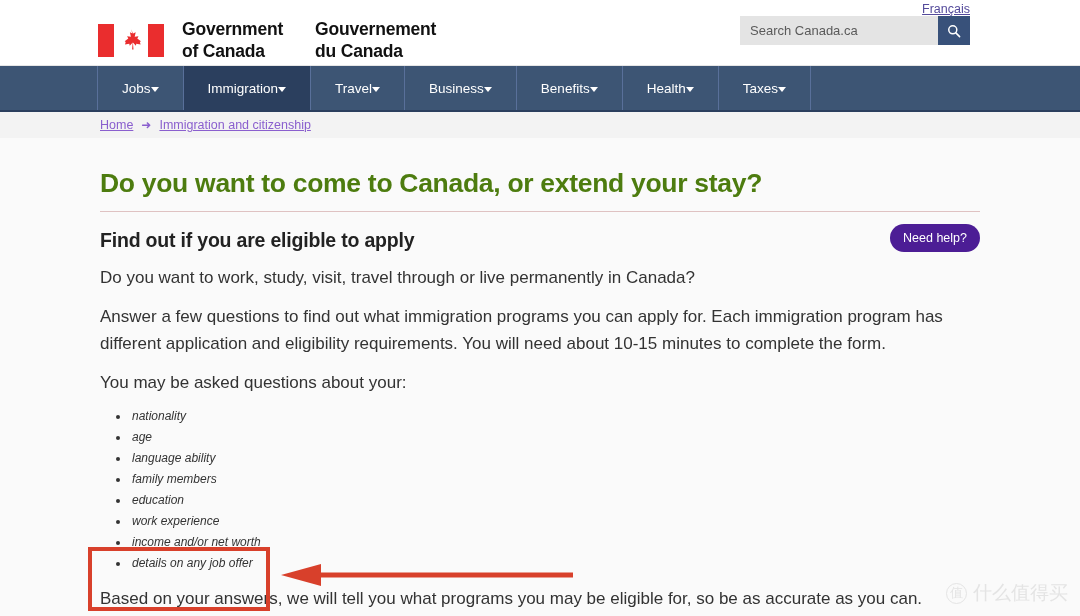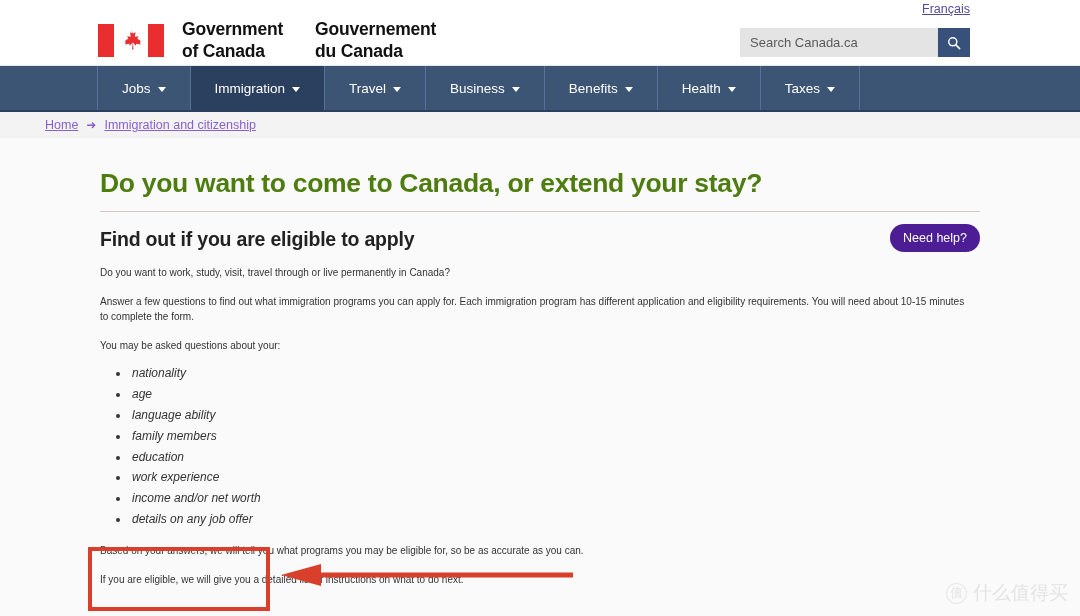--- a/index.html
+++ b/index.html
@@ -46,21 +46,21 @@
     top: 2px;
     font-size: 12.5px;
     color: #544a9b;
     text-decoration: underline;
     cursor: pointer;
   }
 
   .search-wrap {
     position: absolute;
     right: 110px;
-    top: 28px;
+    top: 16px;
     display: flex;
     height: 36px;
   }
   .search-input {
     width: 198px;
     height: 29px;
     border: none;
     background: #e4e4e4;
     padding: 0 10px;
     font-size: 13px;
@@ -85,21 +85,20 @@
     background: #3d5574;
     display: flex;
     align-items: stretch;
     border-bottom: 2px solid #2b3f5e;
   }
   .nav-spacer { width: 98px; border-right: 1px solid #59709a; }
   .nav-item {
     display: flex;
     align-items: center;
     justify-content: center;
-    gap: 7px;
     padding: 0 24px;
     color: #fff;
     font-size: 13.5px;
     border-right: 1px solid #59709a;
     cursor: pointer;
     white-space: nowrap;
   }
   .nav-item.active { background: #2b3f5e; }
   .nav-tail { flex: 1; border-right: none; }
   .caret {
@@ -111,21 +110,21 @@
     position: relative;
     top: 1px;
   }
 
   
   .crumb-band {
     height: 26px;
     background: #f3f3f3;
     display: flex;
     align-items: center;
-    padding-left: 45px;
+    padding-left: 100px;
     font-size: 12.5px;
   }
   .crumb-link {
     color: #8a5fce;
     text-decoration: underline;
     cursor: pointer;
   }
   .crumb-sep {
     margin: 0 8px;
     color: #8a5fce;
@@ -146,41 +145,41 @@
     letter-spacing: -0.3px;
     padding-top: 30px;
     padding-bottom: 12px;
   }
   .title-rule {
     height: 1px;
     background: #dfc2c2;
     width: 880px;
     margin-bottom: 16px;
   }
-  .sec-row { display: flex; align-items: flex-start; }
+  .sec-row { display: flex; align-items: center; }
   h2.section-title {
     font-size: 19.5px;
     font-weight: bold;
     color: #222;
     flex: 1;
     letter-spacing: -0.2px;
   }
   .need-help-btn {
     background: #4c1d95;
     color: #fff;
     border: none;
     border-radius: 14px;
     font-size: 12.5px;
     font-family: "Liberation Sans", sans-serif;
     padding: 7px 13px;
     cursor: pointer;
     margin-top: -4px;
   }
   p.body-text {
-    font-size: 10px;
+    font-size: 17px;
     line-height: 1.55;
     color: #333;
     margin-top: 13px;
     max-width: 870px;
   }
   ul.topic-list {
     margin: 10px 0 0 30px;
     font-size: 12px;
     line-height: 1.74;
     color: #333;

